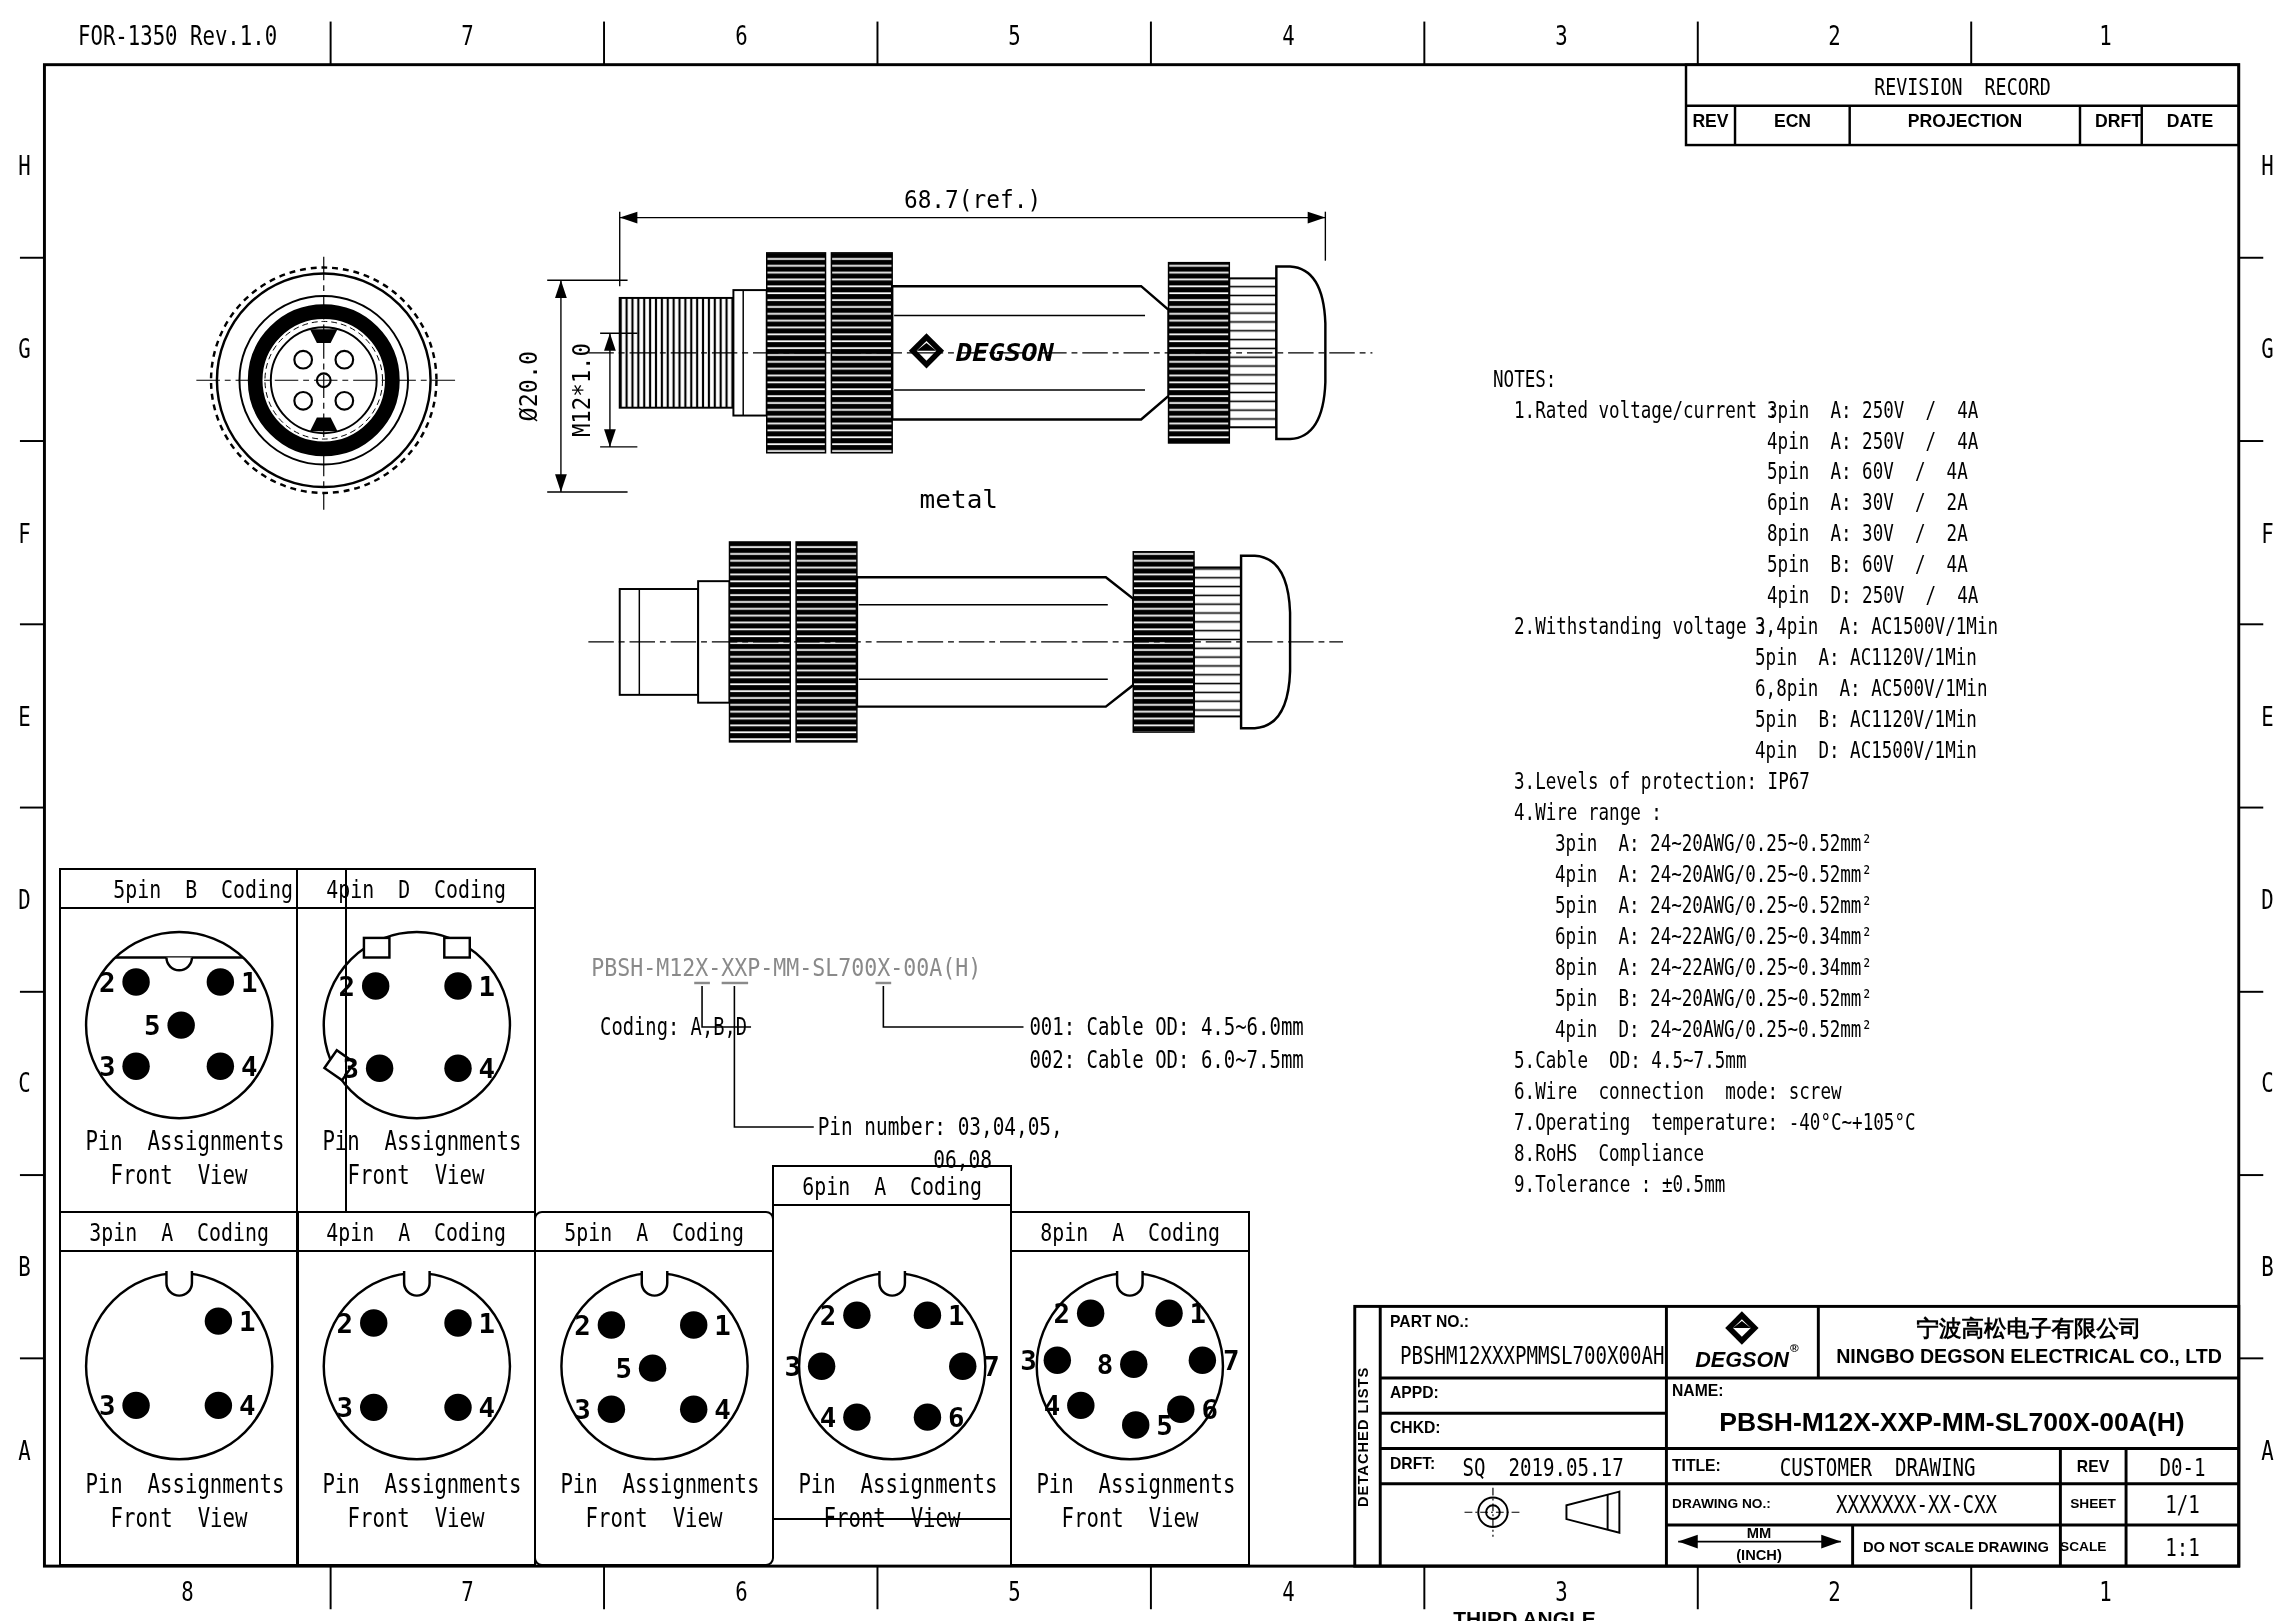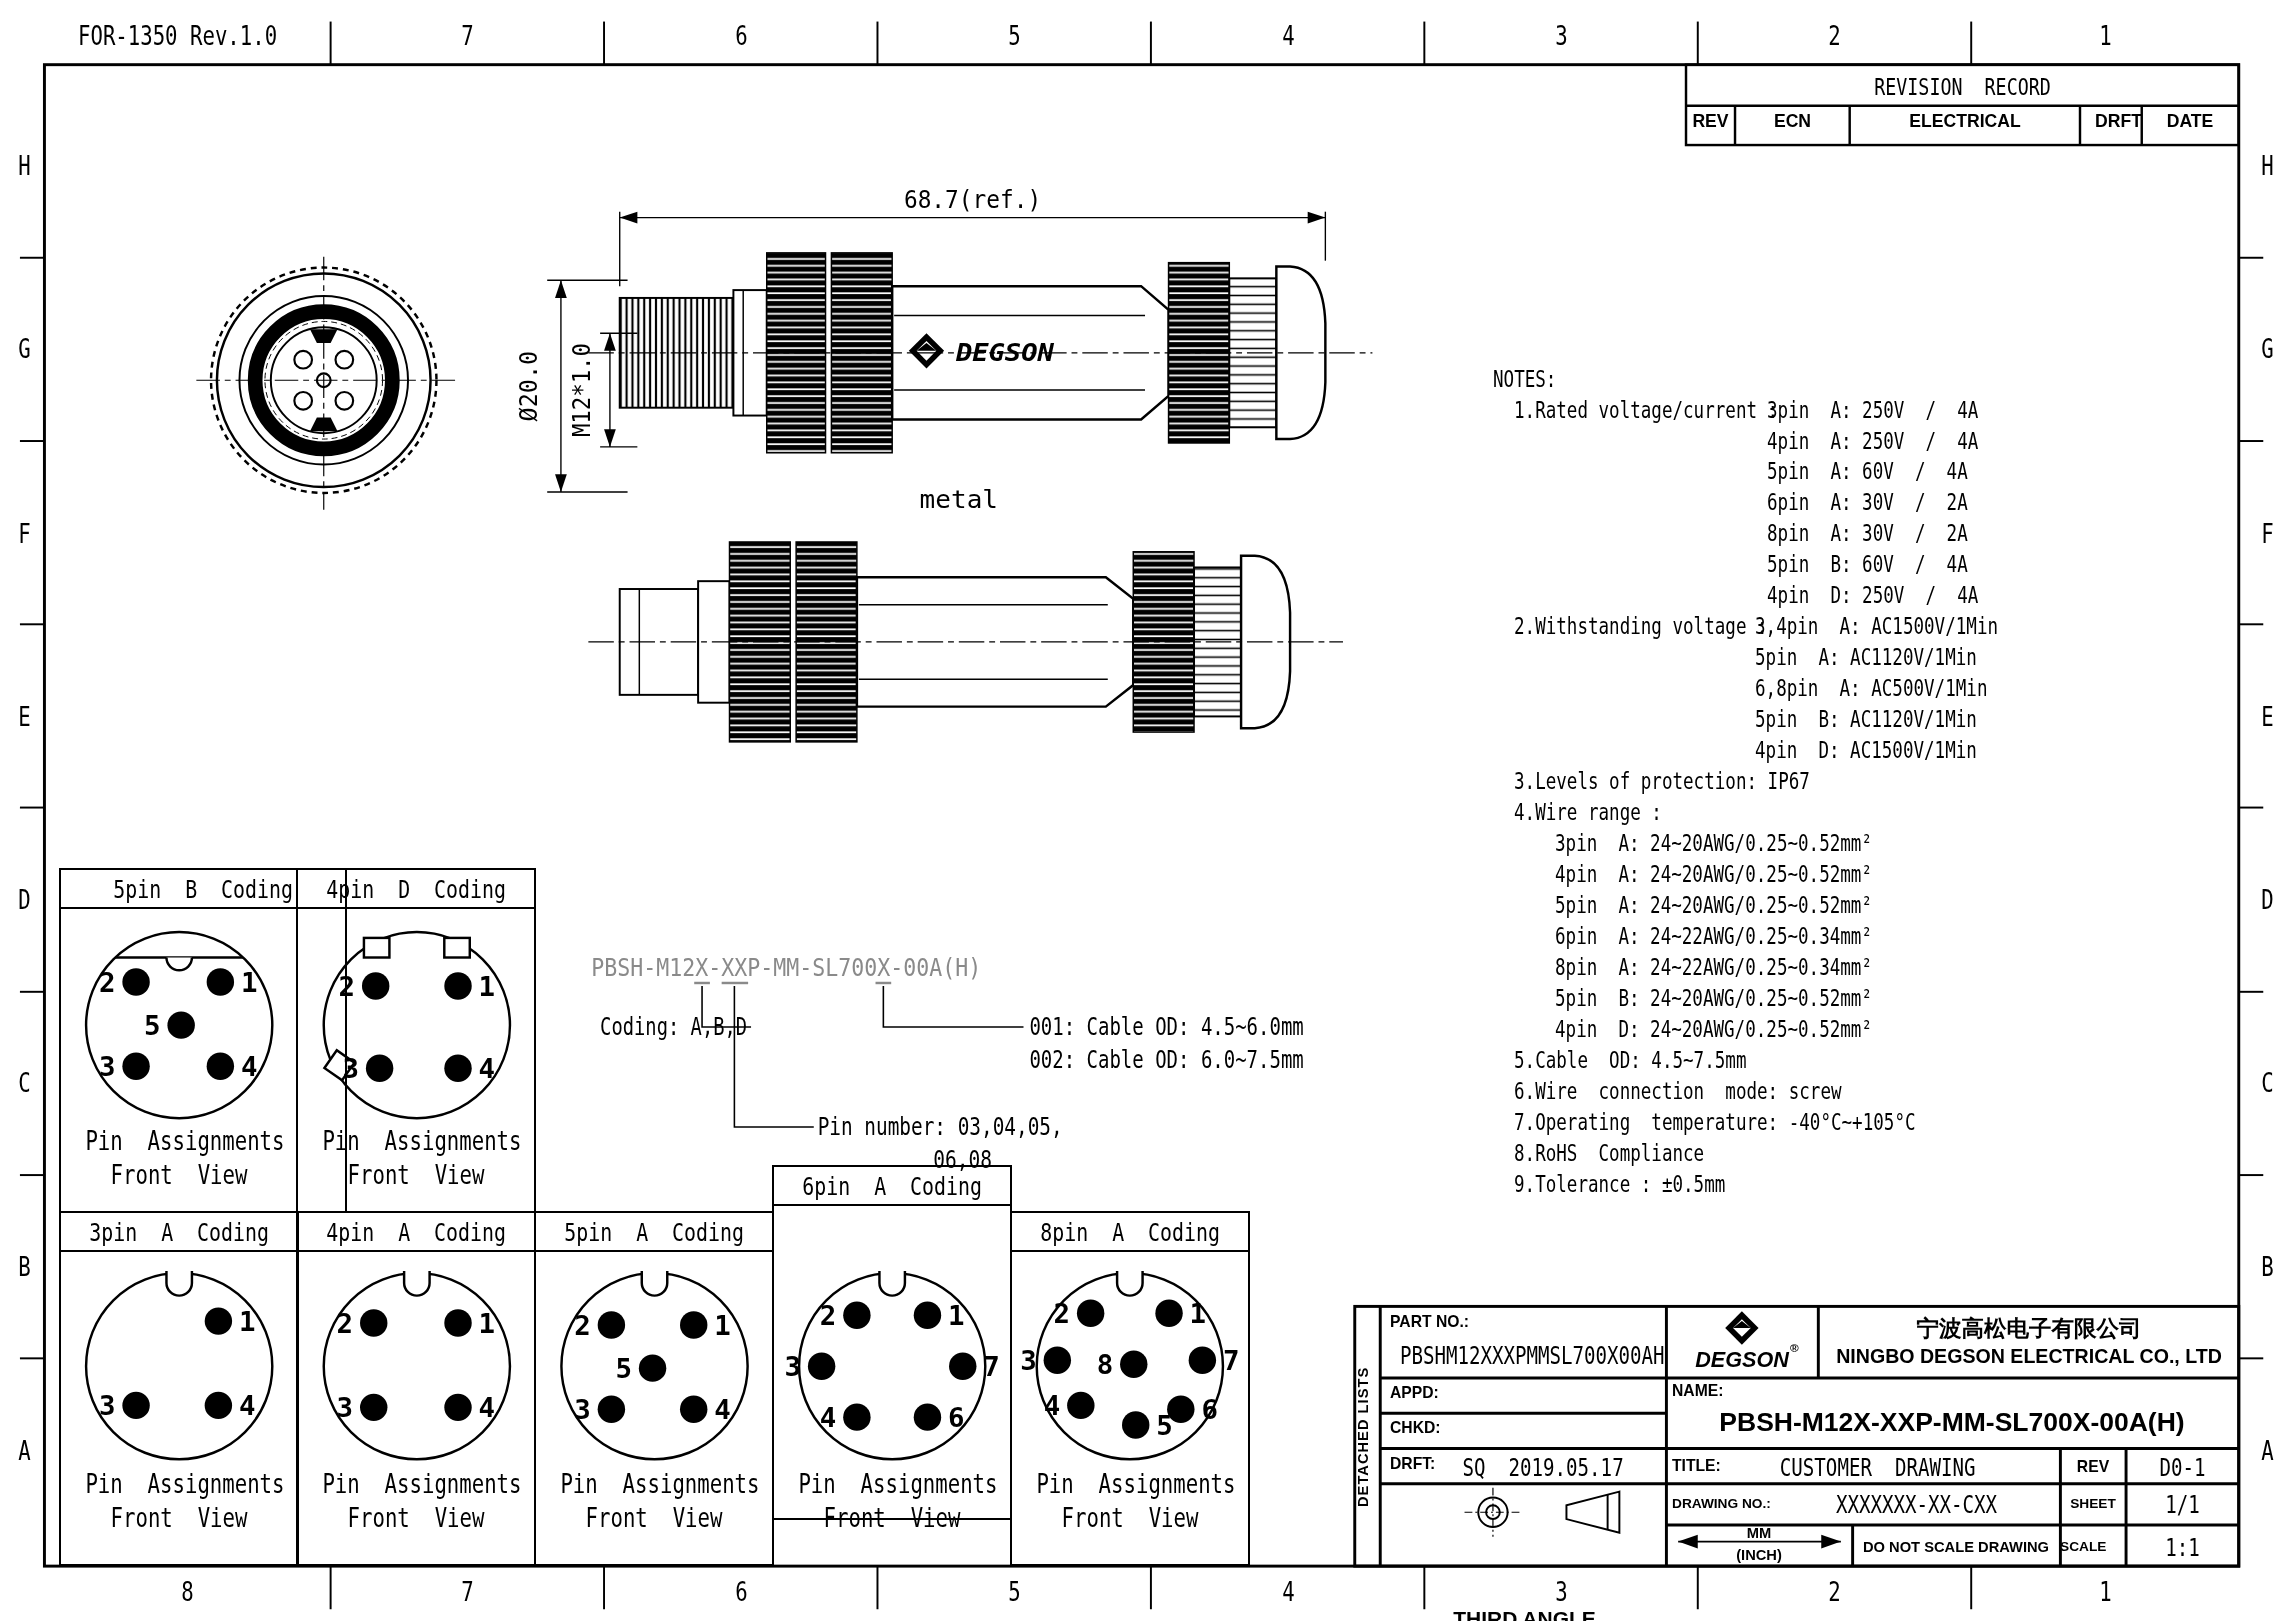--- a/index.html
+++ b/index.html
@@ -371,21 +371,21 @@
       <div class="blabel cadc" style="left: 0px; top: 884px; width: 49px;">D</div>
       <div class="blabel cadc" style="left: 2243px; top: 884px; width: 49px;">D</div>
       <div class="blabel cadc" style="left: 0px; top: 1067px; width: 49px;">C</div>
       <div class="blabel cadc" style="left: 2243px; top: 1067px; width: 49px;">C</div>
       <div class="blabel cadc" style="left: 0px; top: 1251px; width: 49px;">B</div>
       <div class="blabel cadc" style="left: 2243px; top: 1251px; width: 49px;">B</div>
       <div class="blabel cadc" style="left: 0px; top: 1435px; width: 49px;">A</div>
       <div class="blabel cadc" style="left: 2243px; top: 1435px; width: 49px;">A</div>
       <div class="lbl" style="left: 1686px; top: 111px; width: 49px; text-align: center; font-size: 17.6px;">REV</div>
       <div class="lbl" style="left: 1735px; top: 111px; width: 115px; text-align: center; font-size: 17.6px;">ECN</div>
-      <div class="lbl" style="left: 1850px; top: 111px; width: 230px; text-align: center; font-size: 17.6px;">ELECTRICAL</div>
+      <div class="lbl" style="left: 1850px; top: 111px; width: 230px; text-align: center; font-size: 17.6px;">PROJECTION</div>
       <div class="lbl" style="left: 2080px; top: 111px; width: 62px; text-align: right; font-size: 17.6px;">DRFT</div>
       <div class="lbl" style="left: 2142px; top: 111px; width: 96px; text-align: center; font-size: 17.6px;">DATE</div>
       <div class="note cad" style="left: 1493px; top: 367px;">NOTES:</div>
       <div class="note cad" style="left: 1514px; top: 398px;">1.Rated voltage/current :</div>
       <div class="note cad" style="left: 1767px; top: 398px;">3pin  A: 250V  /  4A</div>
       <div class="note cad" style="left: 1767px; top: 429px;">4pin  A: 250V  /  4A</div>
       <div class="note cad" style="left: 1767px; top: 459px;">5pin  A: 60V  /  4A</div>
       <div class="note cad" style="left: 1767px; top: 490px;">6pin  A: 30V  /  2A</div>
       <div class="note cad" style="left: 1767px; top: 521px;">8pin  A: 30V  /  2A</div>
       <div class="note cad" style="left: 1767px; top: 552px;">5pin  B: 60V  /  4A</div>
@@ -423,21 +423,21 @@
       <div class="pbox" style="left: 59px; top: 1211px; width: 240px; height: 355px;">
         <div class="ph"><span>3pin  A  Coding</span></div>
       </div>
       <div class="pfoot cadc" style="left: 59px; top: 1468px; width: 240px;">Pin  Assignments</div>
       <div class="pfoot cadc" style="left: 59px; top: 1502px; width: 240px;">Front  View</div>
       <div class="pbox" style="left: 296px; top: 1211px; width: 240px; height: 355px;">
         <div class="ph"><span>4pin  A  Coding</span></div>
       </div>
       <div class="pfoot cadc" style="left: 296px; top: 1468px; width: 240px;">Pin  Assignments</div>
       <div class="pfoot cadc" style="left: 296px; top: 1502px; width: 240px;">Front  View</div>
-      <div class="pbox" style="left: 534px; top: 1211px; width: 240px; height: 355px;">
+      <div class="pbox" style="left: 534px; top: 1211px; width: 240px; height: 355px; border-radius: 8px;">
         <div class="ph"><span>5pin  A  Coding</span></div>
       </div>
       <div class="pfoot cadc" style="left: 534px; top: 1468px; width: 240px;">Pin  Assignments</div>
       <div class="pfoot cadc" style="left: 534px; top: 1502px; width: 240px;">Front  View</div>
       <div class="pbox" style="left: 772px; top: 1165px; width: 240px; height: 355px;">
         <div class="ph"><span>6pin  A  Coding</span></div>
       </div>
       <div class="pfoot cadc" style="left: 772px; top: 1468px; width: 240px;">Pin  Assignments</div>
       <div class="pfoot cadc" style="left: 772px; top: 1502px; width: 240px;">Front  View</div>
       <div class="pbox" style="left: 1010px; top: 1211px; width: 240px; height: 355px;">

